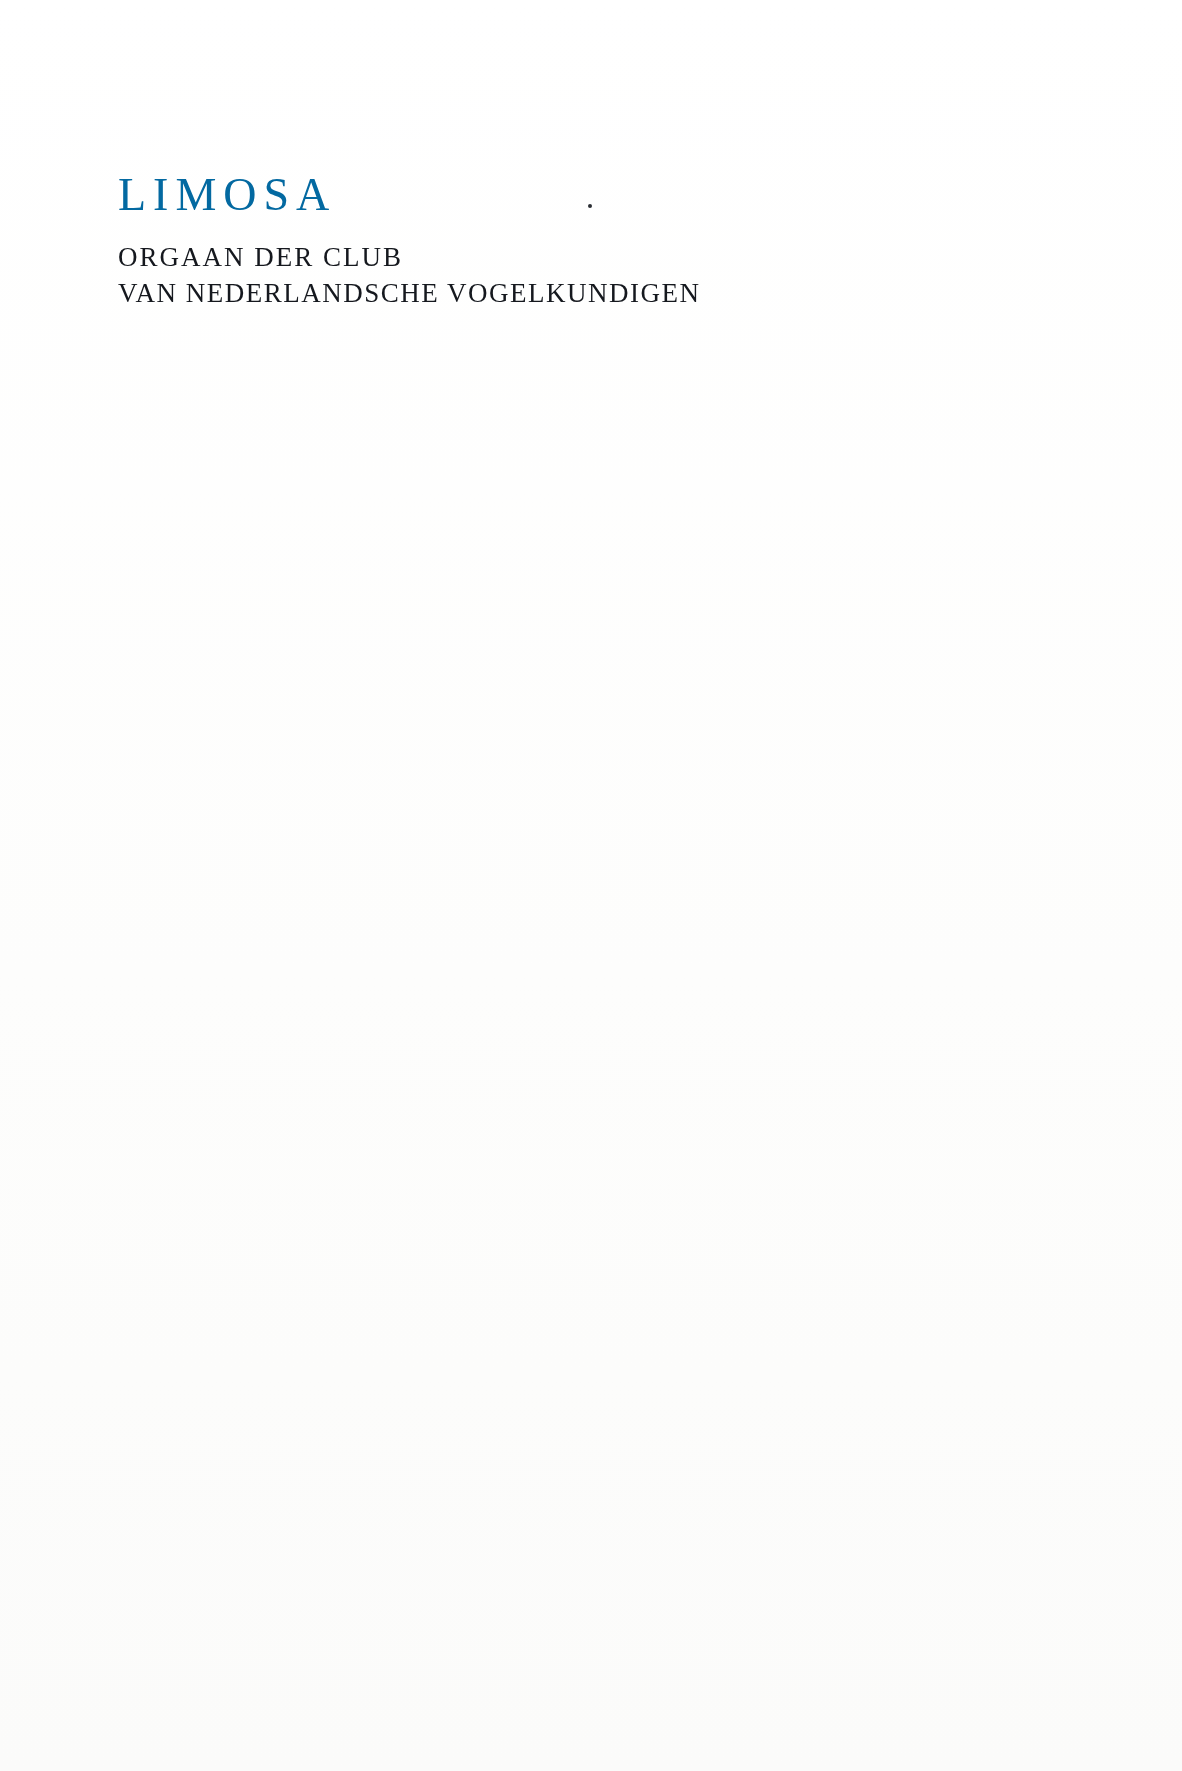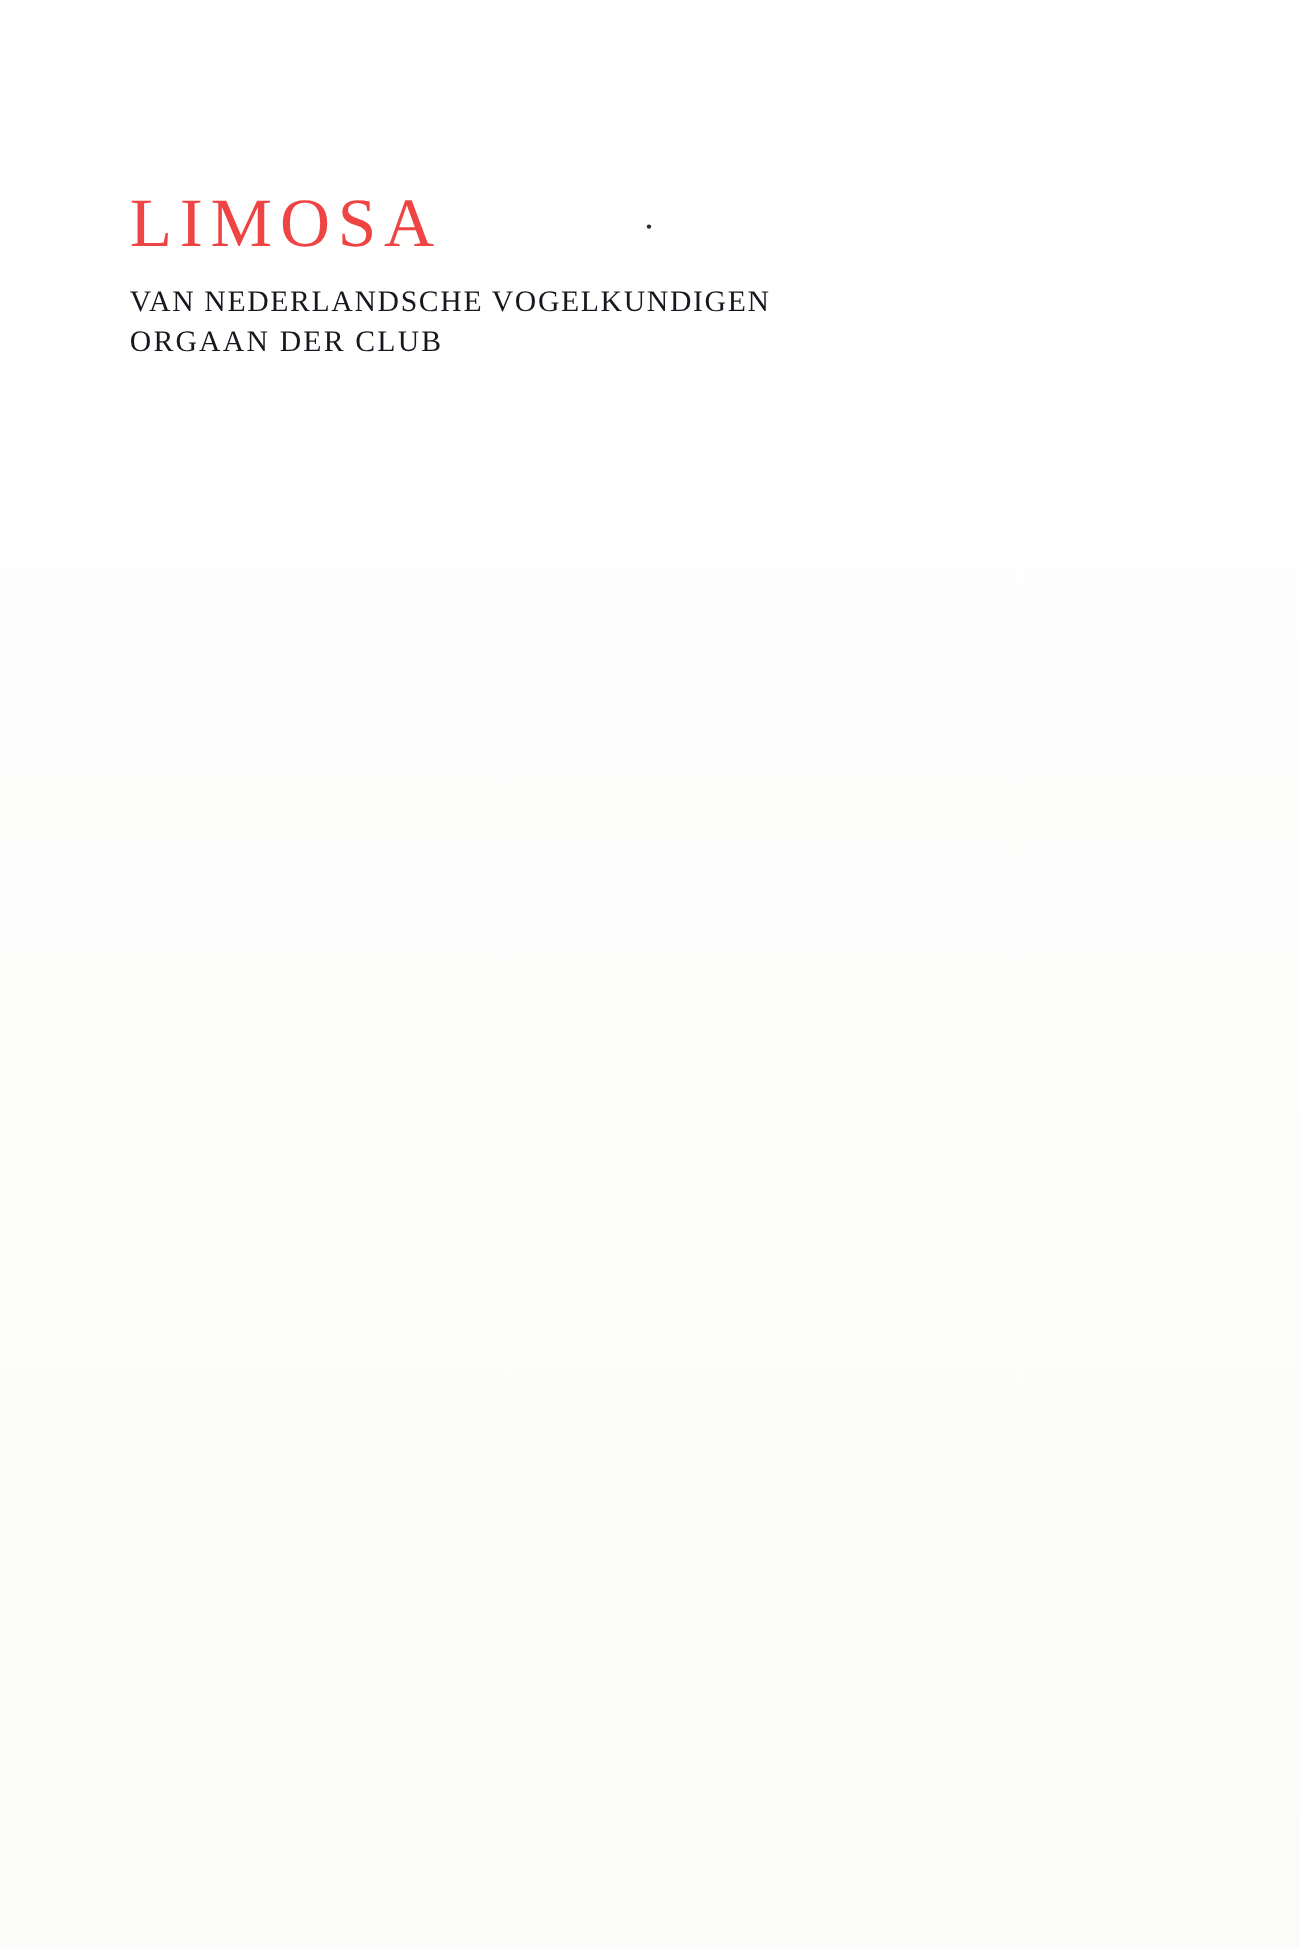--- a/index.html
+++ b/index.html
@@ -28,25 +28,25 @@
     pointer-events: none;
   }
   .masthead {
     position: absolute;
     left: 118px;
     top: 172px;
     width: 820px;
   }
   .journal-title {
     font-family: "Liberation Serif", serif;
-    font-size: 63px;
+    font-size: 46px;
     line-height: 1.0;
     letter-spacing: 7px;
     font-weight: 400;
-    color: #ef4444;
+    color: #0369a1;
     margin: 0;
     white-space: nowrap;
   }
   .title-dot {
     position: absolute;
     left: 470px;
     top: 32px;
     width: 4px;
     height: 4px;
     background: #2a2d33;
@@ -80,19 +80,19 @@
 <body>
 
 <div class="page">
   <div class="paper-tint"></div>
 
   <div class="masthead">
     <h1 class="journal-title">LIMOSA</h1>
     <span class="title-dot"></span>
 
     <div class="subtitle-block">
+      <p class="subtitle-line first">ORGAAN DER CLUB</p>
       <p class="subtitle-line second">VAN NEDERLANDSCHE VOGELKUNDIGEN</p>
-      <p class="subtitle-line first">ORGAAN DER CLUB</p>
     </div>
   </div>
 
   <div class="content-area"></div>
 </div>
 
 </body></html>

